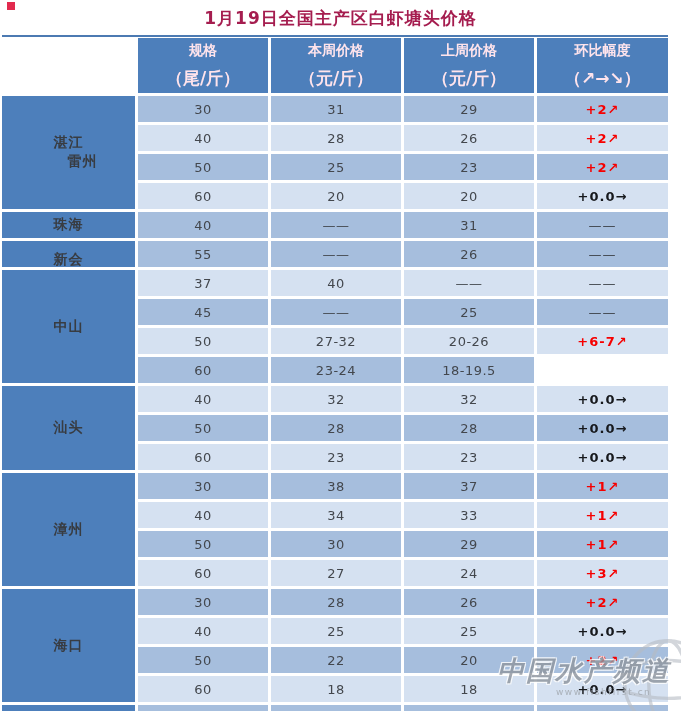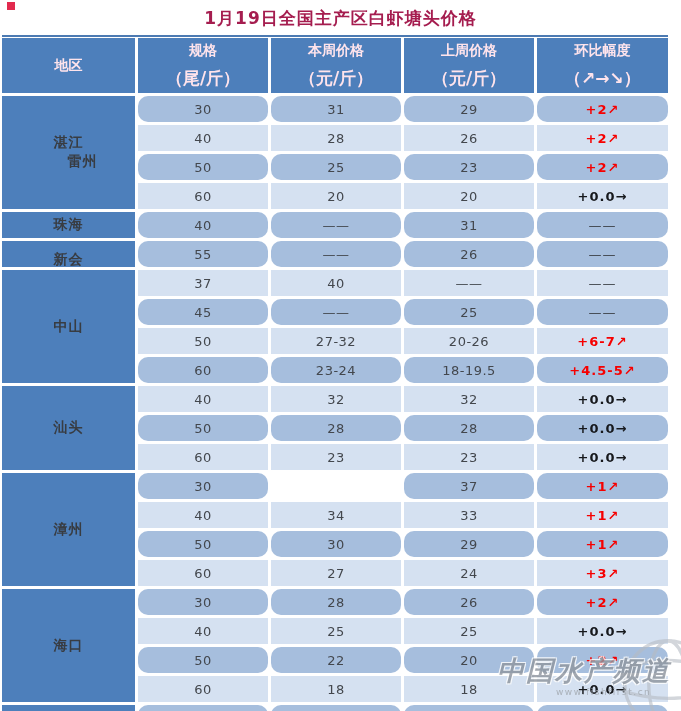--- a/index.html
+++ b/index.html
@@ -9,21 +9,21 @@
   .title{position:absolute;top:7px;left:0;width:100%;text-align:center;
          font-size:17px;font-weight:bold;color:#a51d4f;letter-spacing:1px;}
   .table-wrap{position:absolute;top:35px;left:2px;width:666px;border-top:2px solid #4c7ab2;padding-top:1px;}
   .grid{display:grid;grid-template-columns:133px 130px 130px 130px 131px;
         grid-template-rows:55px repeat(22,26px);gap:3px;}
   .cell{display:flex;align-items:center;justify-content:center;text-align:center;}
   .hdr{background:#4d7fbb;flex-direction:column;gap:7px;color:#ffe4ec;font-weight:bold;font-size:14px;}
   .hdr .sub{font-size:17px;}
   .region{background:#4d7fbb;flex-direction:column;gap:1px;color:#383c42;font-weight:700;
           font-size:14px;letter-spacing:1px;}
-  .dark{background:#a6bedd;border-radius:10px;}
+  .dark{background:#a6bedd;}
   .light{background:#d5e1f1;}
   .num{font-size:13px;color:#43474d;letter-spacing:0.5px;}
   .chg{font-size:13px;letter-spacing:1px;}
   .chg-up{color:#f60000;font-weight:700;}
   .chg-flat{color:#16181c;font-weight:700;}
   .chg-na{color:#3c4046;}
   .watermark-brand{position:absolute;left:497px;top:653px;z-index:5;font-size:27px;font-weight:bold;
       font-style:italic;color:#8f969f;letter-spacing:2px;opacity:.82;white-space:nowrap;
       text-shadow:1px 1px 0 #fff,-1px -1px 0 #fff,1px -1px 0 #fff,-1px 1px 0 #fff;}
   .watermark-url{position:absolute;left:556px;top:687px;z-index:5;font-size:9px;color:#a7aeb6;
@@ -32,23 +32,20 @@
 </style>
 </head>
 <body>
 
 <div class="page">
   <div class="stray-mark"></div>
   <div class="title">1月19日全国主产区白虾塘头价格</div>
 
   <div class="table-wrap">
     <div class="grid" id="grid">
-        <div class="cell hdr" style="grid-area: 1 / 1;">
-          <div class="cell " style="background: transparent;">地区</div>
-        </div>
         <div class="cell hdr" style="grid-area: 1 / 2;">
           <div class="cell " style="background: transparent;">规格</div>
           <div class="cell sub" style="background: transparent;">（尾/斤）</div>
         </div>
         <div class="cell hdr" style="grid-area: 1 / 3;">
           <div class="cell " style="background: transparent;">本周价格</div>
           <div class="cell sub" style="background: transparent;">（元/斤）</div>
         </div>
         <div class="cell hdr" style="grid-area: 1 / 4;">
           <div class="cell " style="background: transparent;">上周价格</div>
@@ -103,40 +100,40 @@
         <div class="cell dark num" style="grid-area: 9 / 3;">——</div>
         <div class="cell dark num" style="grid-area: 9 / 4;">25</div>
         <div class="cell dark chg chg-na" style="grid-area: 9 / 5;">——</div>
         <div class="cell light num" style="grid-area: 10 / 2;">50</div>
         <div class="cell light num" style="grid-area: 10 / 3;">27-32</div>
         <div class="cell light num" style="grid-area: 10 / 4;">20-26</div>
         <div class="cell light chg chg-up" style="grid-area: 10 / 5;">+6-7↗</div>
         <div class="cell dark num" style="grid-area: 11 / 2;">60</div>
         <div class="cell dark num" style="grid-area: 11 / 3;">23-24</div>
         <div class="cell dark num" style="grid-area: 11 / 4;">18-19.5</div>
-        <div class="cell dark chg chg-up" style="grid-area: 11 / 5;">+4.5-5↗</div>
         <div class="cell region" style="grid-area: 12 / 1 / span 3;">
           <div class="cell " style="background: transparent;">汕头</div>
         </div>
         <div class="cell light num" style="grid-area: 12 / 2;">40</div>
         <div class="cell light num" style="grid-area: 12 / 3;">32</div>
         <div class="cell light num" style="grid-area: 12 / 4;">32</div>
         <div class="cell light chg chg-flat" style="grid-area: 12 / 5;">+0.0→</div>
         <div class="cell dark num" style="grid-area: 13 / 2;">50</div>
         <div class="cell dark num" style="grid-area: 13 / 3;">28</div>
         <div class="cell dark num" style="grid-area: 13 / 4;">28</div>
         <div class="cell dark chg chg-flat" style="grid-area: 13 / 5;">+0.0→</div>
         <div class="cell light num" style="grid-area: 14 / 2;">60</div>
         <div class="cell light num" style="grid-area: 14 / 3;">23</div>
         <div class="cell light num" style="grid-area: 14 / 4;">23</div>
         <div class="cell light chg chg-flat" style="grid-area: 14 / 5;">+0.0→</div>
         <div class="cell region" style="grid-area: 15 / 1 / span 4;">
           <div class="cell " style="background: transparent;">漳州</div>
         </div>
         <div class="cell dark num" style="grid-area: 15 / 2;">30</div>
+        <div class="cell dark num" style="grid-area: 15 / 3;">38</div>
         <div class="cell dark num" style="grid-area: 15 / 4;">37</div>
         <div class="cell dark chg chg-up" style="grid-area: 15 / 5;">+1↗</div>
         <div class="cell light num" style="grid-area: 16 / 2;">40</div>
         <div class="cell light num" style="grid-area: 16 / 3;">34</div>
         <div class="cell light num" style="grid-area: 16 / 4;">33</div>
         <div class="cell light chg chg-up" style="grid-area: 16 / 5;">+1↗</div>
         <div class="cell dark num" style="grid-area: 17 / 2;">50</div>
         <div class="cell dark num" style="grid-area: 17 / 3;">30</div>
         <div class="cell dark num" style="grid-area: 17 / 4;">29</div>
         <div class="cell dark chg chg-up" style="grid-area: 17 / 5;">+1↗</div>

